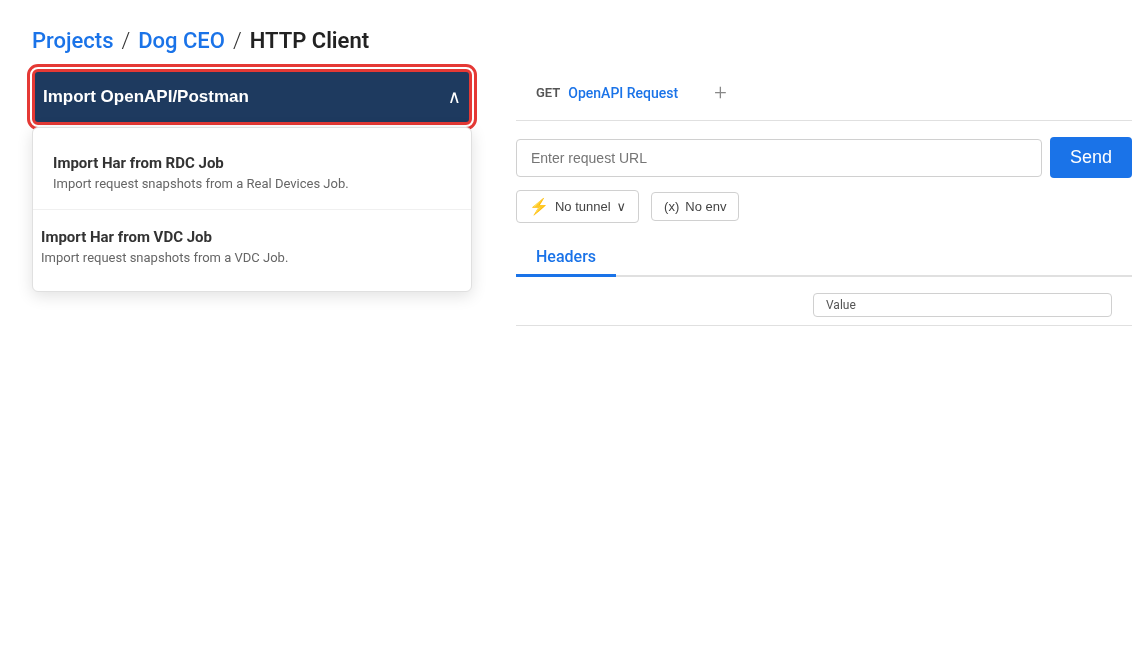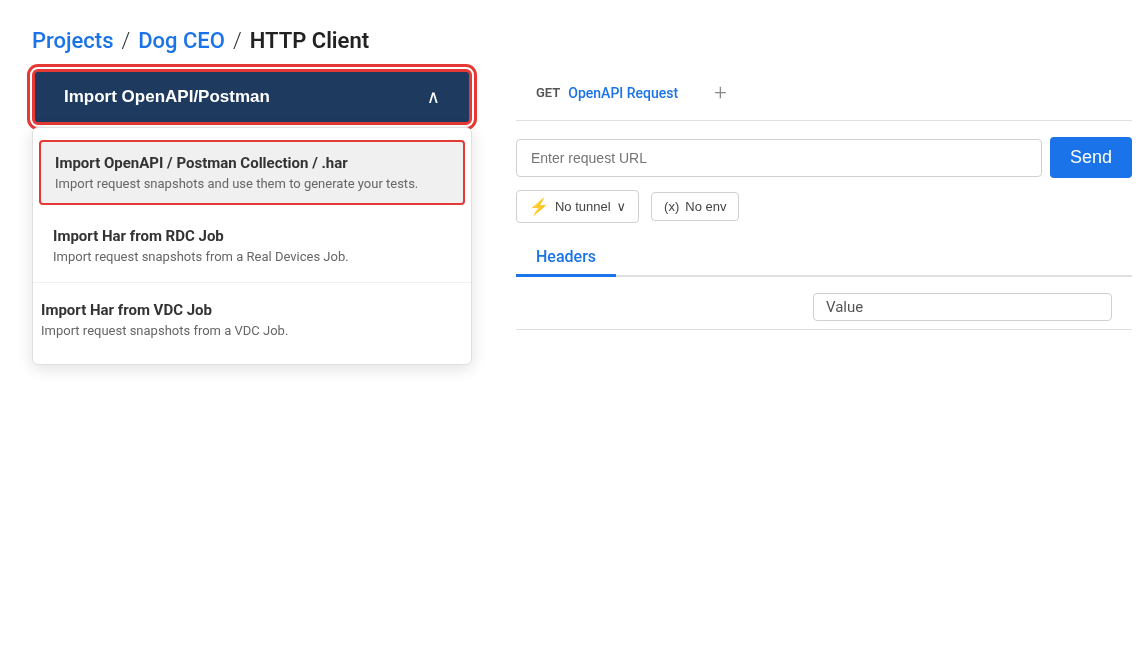--- a/index.html
+++ b/index.html
@@ -55,21 +55,21 @@
       flex-shrink: 0;
       position: relative;
     }
 
     
     .import-button {
       background: #1e3a5f;
       color: #ffffff;
       border: 3px solid #e53935;
       border-radius: 6px;
-      padding: 14px 29px;
+      padding: 14px 8px;
       display: flex;
       align-items: center;
       justify-content: space-between;
       cursor: pointer;
       font-size: 17px;
       font-weight: 600;
       width: 440px;
       margin: 0 32px;
       outline: none;
     }
@@ -263,21 +263,21 @@
     }
     .table-col {
       flex: 1;
       padding: 4px 12px;
       font-size: 13px;
       color: #888;
     }
     .table-value-col {
       flex: 1;
       padding: 4px 12px;
-      font-size: 15px;
+      font-size: 12px;
       color: #555;
       border: 1px solid #d0d0d0;
       border-radius: 4px;
       margin-right: 20px;
     }
 
     
     .outline-red {
       outline: 3px solid #e53935;
       outline-offset: 2px;
@@ -300,24 +300,20 @@
 
     <div class="left-panel">
 
       <button class="import-button outline-red">
         <span>Import OpenAPI/Postman</span>
         <span class="import-button-chevron">∧</span>
       </button>
 
       <div class="dropdown-menu">
 
-        <div class="dropdown-item highlighted">
-          <div class="dropdown-item-title">Import OpenAPI / Postman Collection / .har</div>
-          <div class="dropdown-item-desc">Import request snapshots and use them to generate your tests.</div>
-        </div>
 
         <div class="dropdown-item" style="padding: 18px 20px;">
           <div class="dropdown-item-title">Import Har from RDC Job</div>
           <div class="dropdown-item-desc">Import request snapshots from a Real Devices Job.</div>
         </div>
 
         <div class="dropdown-item" style="padding: 18px 8px;">
           <div class="dropdown-item-title">Import Har from VDC Job</div>
           <div class="dropdown-item-desc">Import request snapshots from a VDC Job.</div>
         </div>

